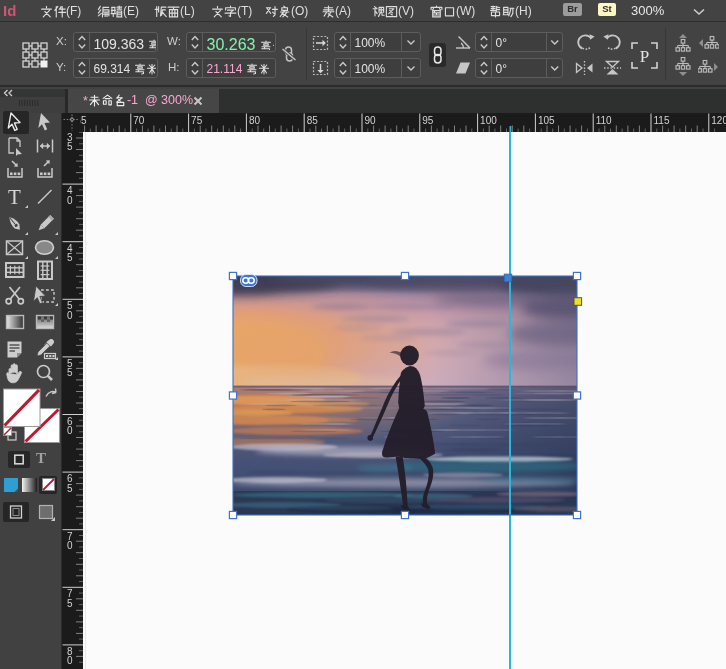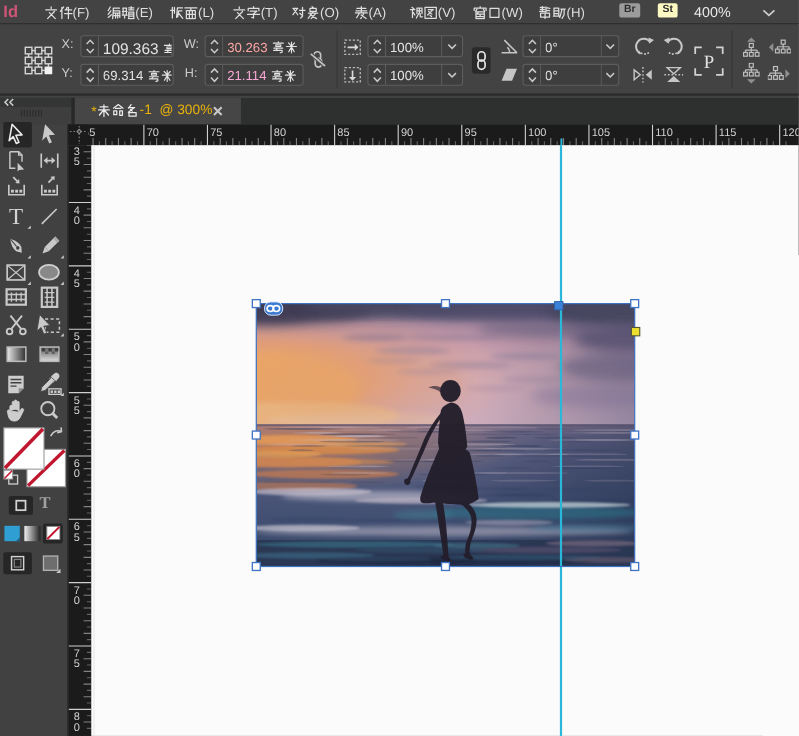--- a/index.html
+++ b/index.html
@@ -47,21 +47,21 @@
       </svg><svg width="13" height="13" viewBox="0 0 24 24" style="display:inline-block;vertical-align:-2px">
         <path d="M4.5 5L19.5 5 M4.5 5L4.5 20 M19.5 5L19.5 20 M4.5 20L19.5 20" stroke="#dedede" stroke-width="2.1" fill="none" stroke-linecap="round"></path>
       </svg><span style="vertical-align:1px">(W)</span></div>
     <div class="ab" style="left:489px;top:4px;height:15px;font-size:12px;color:#dedede;white-space:nowrap"><svg width="13" height="13" viewBox="0 0 24 24" style="display:inline-block;vertical-align:-2px">
         <path d="M4 3L11 3 M4 6.5L11 6.5 M7.5 2L7.5 10 M3 10L11.5 10 M14 3.5L20 5 M14.5 8L19.5 8.5 M13.5 2.5L13.5 11 M4.5 13L19.5 13 M4.5 13L4.5 19.5 M19.5 13L19.5 19.5 M12 13L12 22 M4.5 19.5L19.5 19.5" stroke="#dedede" stroke-width="2.1" fill="none" stroke-linecap="round"></path>
       </svg><svg width="13" height="13" viewBox="0 0 24 24" style="display:inline-block;vertical-align:-2px">
         <path d="M3 4.5L11 4.5 M3 4.5L3 18 M11 4.5L11 18 M3 9L11 9 M3 13.5L11 13.5 M2 18L12 18 M14.5 6L22 6 M20 6L20 15.5 M20 15.5L16.5 21.5 M16.5 6L14 16 M14 16L12.5 20" stroke="#dedede" stroke-width="2.1" fill="none" stroke-linecap="round"></path>
       </svg><span style="vertical-align:1px">(H)</span></div>
     <div class="ab" style="left:563px;top:3px;width:19px;height:12.5px;background:#9c9c9c;border-radius:2px;color:#2d2d2d;font-size:9.5px;font-weight:bold;text-align:center;line-height:12.5px">Br</div>
     <div class="ab" style="left:598px;top:3px;width:18px;height:12.5px;background:#fef9c3;border-radius:2px;color:#2d2d2d;font-size:9.5px;font-weight:bold;text-align:center;line-height:12.5px">St</div>
-    <div class="ab" style="left:631px;top:3px;font-size:13px;color:#e8e8e8">400%</div>
+    <div class="ab" style="left:631px;top:3px;font-size:13px;color:#e8e8e8">300%</div>
     <svg class="ab" style="left:692px;top:7px" width="14" height="9" viewBox="0 0 14 9">
       <path d="M2 2.5L7 7L12 2.5" stroke="#cdcdcd" stroke-width="1.6" fill="none"></path>
     </svg>
     <div class="ab" style="left:0;top:23px;width:726px;height:64px;background:#434343;border-bottom:2px solid #2b2b2b"></div>
     <svg class="ab" style="left:21px;top:41px" width="28" height="28" viewBox="0 0 28 28">
       <g stroke="#d4d4d4" stroke-width="1.3" fill="none">
         <rect x="2" y="2" width="6" height="6"></rect>
         <rect x="11" y="2" width="6" height="6"></rect>
         <rect x="20" y="2" width="6" height="6"></rect>
         <rect x="2" y="11" width="6" height="6"></rect>
@@ -109,21 +109,21 @@
         <path d="M12 2L12 4 M3 4.5L21 4.5 M7.5 7.5L16.5 7.5 M7.5 7.5L7.5 10.5 M16.5 7.5L16.5 10.5 M7.5 10.5L16.5 10.5 M4 13.5L20 13.5 M10.5 13.5L8 17 M3.5 17.5L19 17.5 M19 17.5L19 21 M19 21L15.5 22" stroke="#e3e3e3" stroke-width="2.1" fill="none" stroke-linecap="round"></path>
       </svg><svg width="12" height="12" viewBox="0 0 24 24" style="display:inline-block;vertical-align:-2px">
         <path d="M12 2.5L12 22 M3 10.5L21 10.5 M6.5 4L10.5 8.5 M17.5 4L13.5 8.5 M7 20L11 13 M17 20L13 13" stroke="#e3e3e3" stroke-width="2.1" fill="none" stroke-linecap="round"></path>
       </svg></div>
     <div class="ab" style="left:185.5px;top:31.5px;width:90px;height:20.5px;border:1px solid #5d5d5d;border-radius:3px;background:#3e3e3e"></div>
     <svg class="ab" style="left:186.5px;top:32.5px" width="16" height="18.5" viewBox="0 0 16 18.5">
 <path d="M4.8 7L8.0 3.6L11.2 7" stroke="#c9c9c9" stroke-width="1.4" fill="none"></path>
 <path d="M4.8 11.5L8.0 14.9L11.2 11.5" stroke="#c9c9c9" stroke-width="1.4" fill="none"></path>
 <line x1="15.5" y1="0" x2="15.5" y2="18.5" stroke="#5d5d5d" stroke-width="1"></line>
     </svg>
-    <div class="ab" style="left:206.5px;top:35.5px;width:67.0px;height:14px;overflow:hidden;white-space:nowrap;font-size:12px;color:#fca5a5">30.263 <svg width="12" height="12" viewBox="0 0 24 24" style="display:inline-block;vertical-align:-2px">
+    <div class="ab" style="left:206.5px;top:35.5px;width:67.0px;height:14px;overflow:hidden;white-space:nowrap;font-size:16px;color:#86efac">30.263 <svg width="12" height="12" viewBox="0 0 24 24" style="display:inline-block;vertical-align:-2px">
         <path d="M12 2L12 4 M3 4.5L21 4.5 M7.5 7.5L16.5 7.5 M7.5 7.5L7.5 10.5 M16.5 7.5L16.5 10.5 M7.5 10.5L16.5 10.5 M4 13.5L20 13.5 M10.5 13.5L8 17 M3.5 17.5L19 17.5 M19 17.5L19 21 M19 21L15.5 22" stroke="#e3e3e3" stroke-width="2.1" fill="none" stroke-linecap="round"></path>
       </svg><svg width="12" height="12" viewBox="0 0 24 24" style="display:inline-block;vertical-align:-2px">
         <path d="M12 2.5L12 22 M3 10.5L21 10.5 M6.5 4L10.5 8.5 M17.5 4L13.5 8.5 M7 20L11 13 M17 20L13 13" stroke="#e3e3e3" stroke-width="2.1" fill="none" stroke-linecap="round"></path>
       </svg></div>
     <div class="ab" style="left:185.5px;top:57.5px;width:90px;height:20.5px;border:1px solid #5d5d5d;border-radius:3px;background:#3e3e3e"></div>
     <svg class="ab" style="left:186.5px;top:58.5px" width="16" height="18.5" viewBox="0 0 16 18.5">
 <path d="M4.8 7L8.0 3.6L11.2 7" stroke="#c9c9c9" stroke-width="1.4" fill="none"></path>
 <path d="M4.8 11.5L8.0 14.9L11.2 11.5" stroke="#c9c9c9" stroke-width="1.4" fill="none"></path>
 <line x1="15.5" y1="0" x2="15.5" y2="18.5" stroke="#5d5d5d" stroke-width="1"></line>
     </svg>
@@ -321,21 +321,21 @@
       <line x1="22.1" y1="2" x2="22.1" y2="8" stroke="#2c2c2c" stroke-width="1.1"></line>
       <line x1="24.7" y1="2" x2="24.7" y2="8" stroke="#2c2c2c" stroke-width="1.1"></line>
       <line x1="27.3" y1="2" x2="27.3" y2="8" stroke="#2c2c2c" stroke-width="1.1"></line>
       <line x1="29.9" y1="2" x2="29.9" y2="8" stroke="#2c2c2c" stroke-width="1.1"></line>
       <line x1="32.5" y1="2" x2="32.5" y2="8" stroke="#2c2c2c" stroke-width="1.1"></line>
       <line x1="35.1" y1="2" x2="35.1" y2="8" stroke="#2c2c2c" stroke-width="1.1"></line>
       <line x1="37.7" y1="2" x2="37.7" y2="8" stroke="#2c2c2c" stroke-width="1.1"></line>
     </svg>
     <div class="ab" style="left:65px;top:89px;width:3px;height:24px;background:#272828"></div>
     <div class="ab" style="left:68px;top:89px;width:151px;height:24px;background:#464646"></div>
-    <div class="ab" style="left:83px;top:93px;height:16px;font-size:12.5px;color:#eab308;white-space:nowrap"><span>*</span><svg width="13" height="13" viewBox="0 0 24 24" style="display:inline-block;vertical-align:-2px">
+    <div class="ab" style="left:83px;top:93px;height:16px;font-size:12.5px;color:#f9a8d4;white-space:nowrap"><span>*</span><svg width="13" height="13" viewBox="0 0 24 24" style="display:inline-block;vertical-align:-2px">
         <path d="M12 2.5L12 22 M5.5 6L18.5 6 M3 11L21 11 M11 11.5L4.5 19.5 M13 11.5L19.5 19.5" stroke="#ececec" stroke-width="2.1" fill="none" stroke-linecap="round"></path>
       </svg><svg width="13" height="13" viewBox="0 0 24 24" style="display:inline-block;vertical-align:-2px">
         <path d="M12 2L4 8 M12 2L20 8 M7.5 8.5L16.5 8.5 M4.5 12.5L9.5 12.5 M4.5 12.5L4.5 19 M9.5 12.5L9.5 19 M4.5 19L9.5 19 M14.5 12.5L19 12.5 M14.5 12.5L14.5 20 M19 12.5L19 20 M14.5 20L19 20" stroke="#ececec" stroke-width="2.1" fill="none" stroke-linecap="round"></path>
       </svg><svg width="13" height="13" viewBox="0 0 24 24" style="display:inline-block;vertical-align:-2px">
         <path d="M9.5 2L5.5 8 M5 7L15.5 7 M15 7L5 15 M8.5 10L11.5 13 M6 15.5L18 15.5 M6 15.5L6 21.5 M18 15.5L18 21.5 M6 21.5L18 21.5" stroke="#ececec" stroke-width="2.1" fill="none" stroke-linecap="round"></path>
       </svg><span style="vertical-align:1px">-1&nbsp; @ 300%</span></div>
     <svg class="ab" style="left:192px;top:95px" width="12" height="12" viewBox="0 0 12 12">
 <path d="M2.5 2.5L9.5 9.5M9.5 2.5L2.5 9.5" stroke="#c6c6c6" stroke-width="2" fill="none"></path>
     </svg>
     <svg class="ab" style="left:62px;top:113px" width="664" height="19" viewBox="0 0 664 19">

